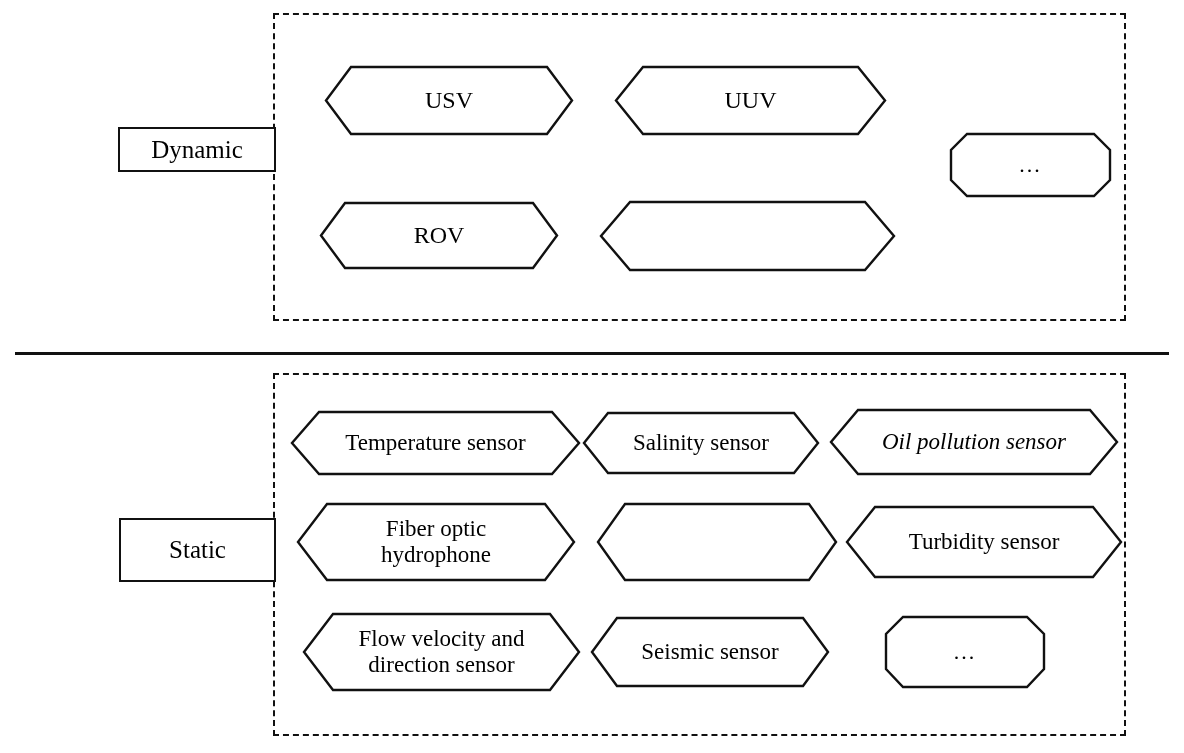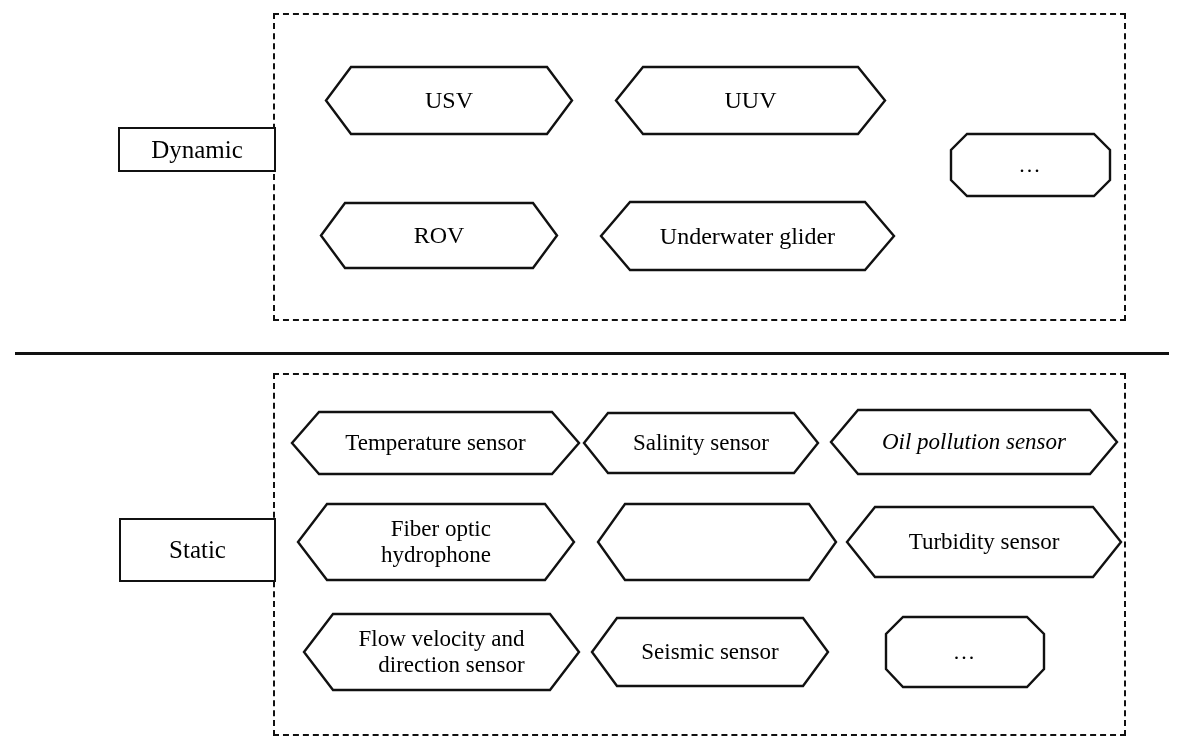--- a/index.html
+++ b/index.html
@@ -78,21 +78,20 @@
     fill: #ffffff;
     stroke: #111111;
     stroke-width: 2.4;
     vector-effect: non-scaling-stroke;
     stroke-linejoin: miter;
   }
   .node .label {
     position: relative;
     z-index: 2;
     white-space: pre-line;
-    text-align: right;
   }
 
   .node.ellipsis .label {
     letter-spacing: 2px;
     font-size: 22px;
   }
 </style>
 </head>
 <body>
 
@@ -137,21 +136,20 @@
   </span>
   <span class="label">ROV</span>
 </div>
 
 <div class="node abs" style="left:600px; top:201px; width:295px; height:70px;">
   <span class="shape">
     <svg viewBox="0 0 295 70" preserveAspectRatio="none">
       <polygon points="30,1 265,1 294,35 265,69 30,69 1,35"></polygon>
     </svg>
   </span>
-  <span class="label">Underwater glider</span>
 </div>
 
 <div class="separator abs" style="left:15px; top:352px; width:1154px;"></div>
 
 <div class="group-box abs" style="left:273px; top:373px; width:853px; height:363px;"></div>
 
 <div class="cat-box abs" style="left:119px; top:518px; width:157px; height:64px;">
   <span>Static</span>
 </div>
 

